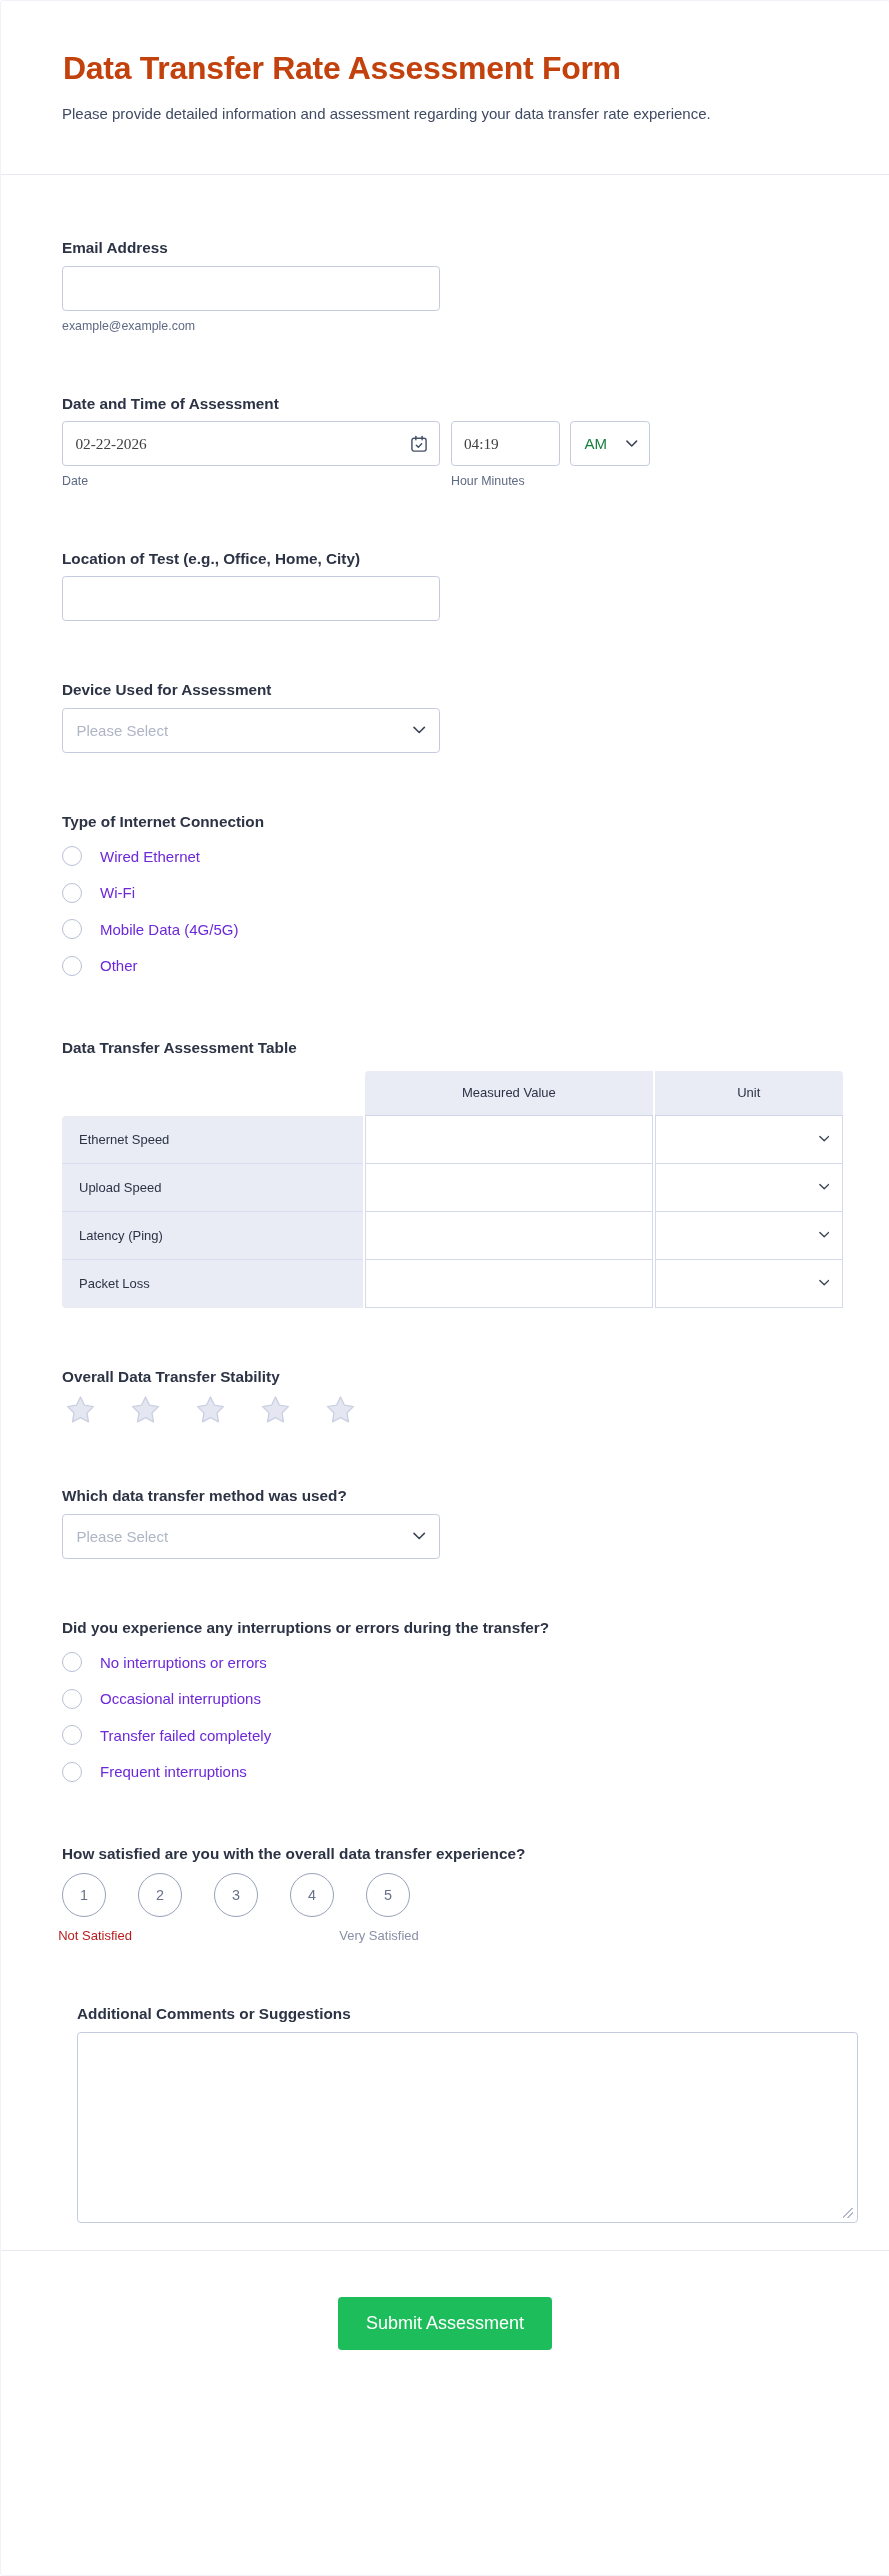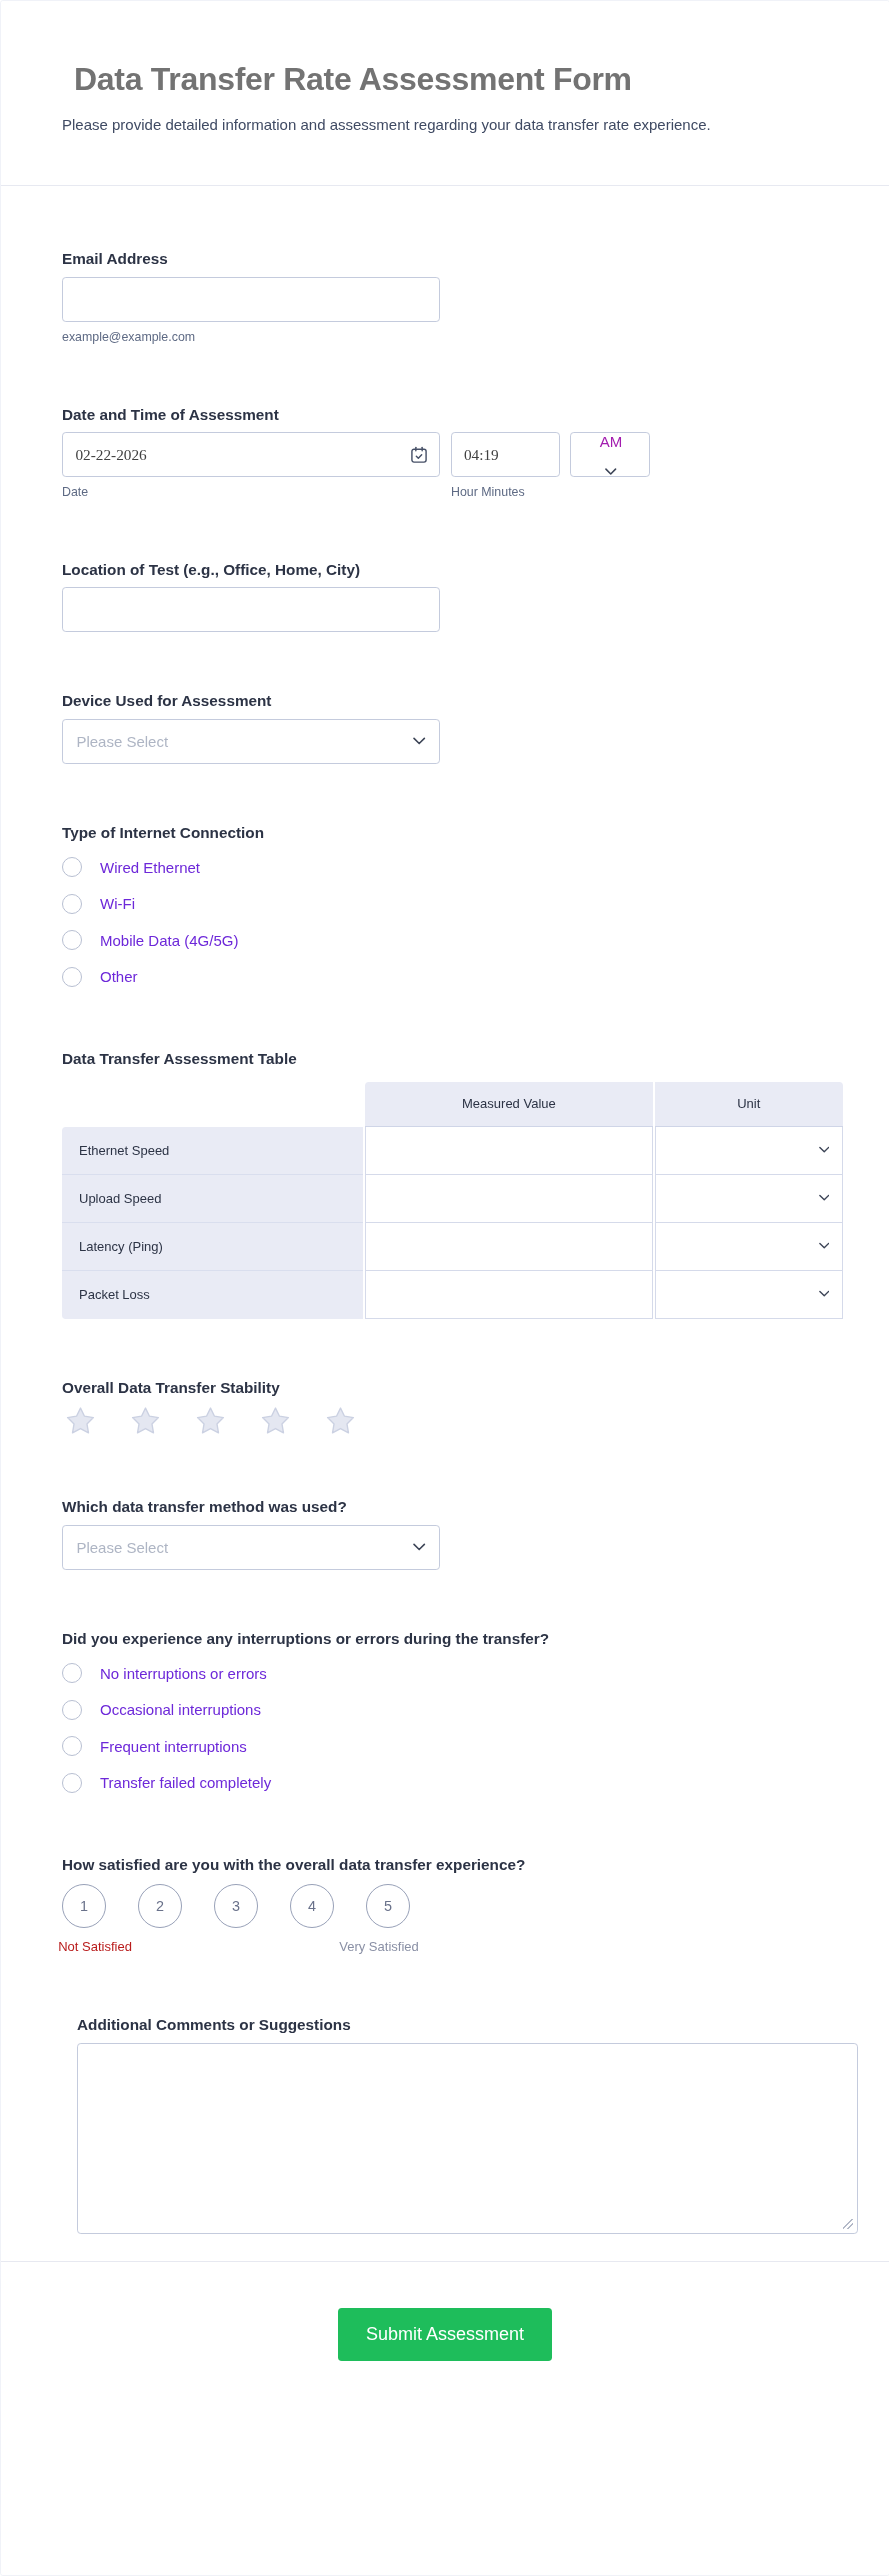--- a/index.html
+++ b/index.html
@@ -14,24 +14,24 @@
   .card {
     width: 890px; height: 2576px;
     border: 1px solid #f0f2f8;
     border-radius: 2.9px;
     background: #ffffff;
     overflow: hidden;
   }
   
   .form-header { padding: 48px 61px 0 61px; }
   .form-title {
-    margin: 12px;
+    margin: 1px;
     font-size: 32px; font-weight: 700;
     letter-spacing: -0.3px;
-    color: #737373;
+    color: #c2410c;
   }
   .form-subtitle {
     margin: 15.3px 0 0 0;
     max-width: 729px;
     font-size: 15px; line-height: 24px;
     color: #3f4a63;
   }
   .divider {
     border: none; border-top: 1px solid #e7e9f1;
     margin: 48px 0 0 0;
@@ -71,23 +71,22 @@
   .date-wrap { position: relative; width: 378px; }
   .date-wrap .text-input { width: 378px; padding-right: 42px; }
   .cal-icon { position: absolute; right: 11.5px; top: 12.4px; pointer-events: none; }
   .time-input { width: 109px; margin-left: 10.5px; }
   .ampm {
     width: 80px; height: 45px; margin-left: 10.5px;
     border: 1px solid #c4cbdd; border-radius: 3.8px;
     background: #fff;
     display: flex; align-items: center; justify-content: space-between;
     padding: 0 11.5px 0 13.4px;
-    font-size: 15px; color: #a21caf;
+    font-size: 15px; color: #15803d;
     cursor: pointer;
-    flex-direction: column;
   }
   .dt-sublabels { display: flex; margin-top: 6.7px; }
   .dt-sublabels .sub-date { width: 389px; margin-top:0; }
   .dt-sublabels .sub-time { margin-top:0; }
   
   .select {
     width: 378px; height: 45px;
     border: 1px solid #c4cbdd; border-radius: 3.8px;
     background: #fff;
     display: flex; align-items: center; justify-content: space-between;
@@ -372,25 +371,25 @@
         <div class="radio-row">
           <span class="radio-circle"></span>
           <span class="radio-label">No interruptions or errors</span>
         </div>
         <div class="radio-row">
           <span class="radio-circle"></span>
           <span class="radio-label">Occasional interruptions</span>
         </div>
         <div class="radio-row">
           <span class="radio-circle"></span>
+          <span class="radio-label">Transfer failed completely</span>
+        </div>
+        <div class="radio-row">
+          <span class="radio-circle"></span>
           <span class="radio-label">Frequent interruptions</span>
-        </div>
-        <div class="radio-row">
-          <span class="radio-circle"></span>
-          <span class="radio-label">Transfer failed completely</span>
         </div>
       </div>
     </section>
 
     <section class="q">
       <span class="qlabel">How satisfied are you with the overall data transfer experience?</span>
       <div class="scale-row">
         <div class="scale-circle">1</div>
         <div class="scale-circle">2</div>
         <div class="scale-circle">3</div>

